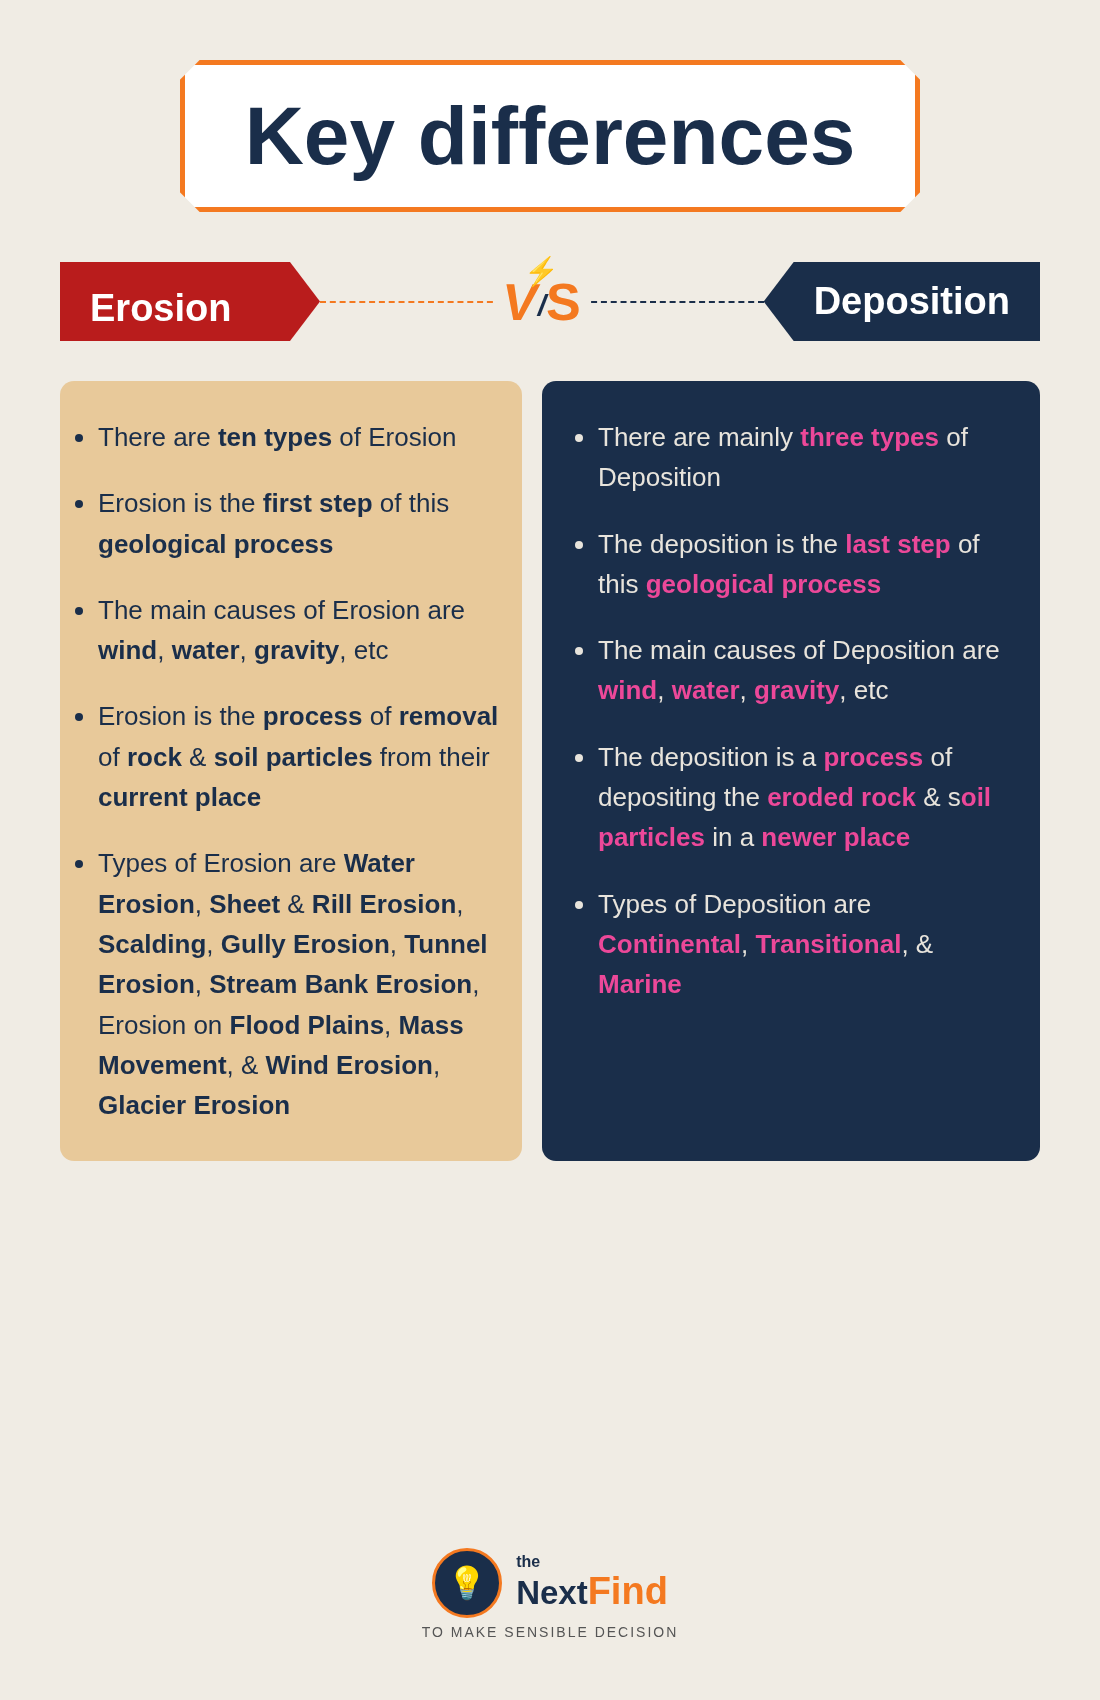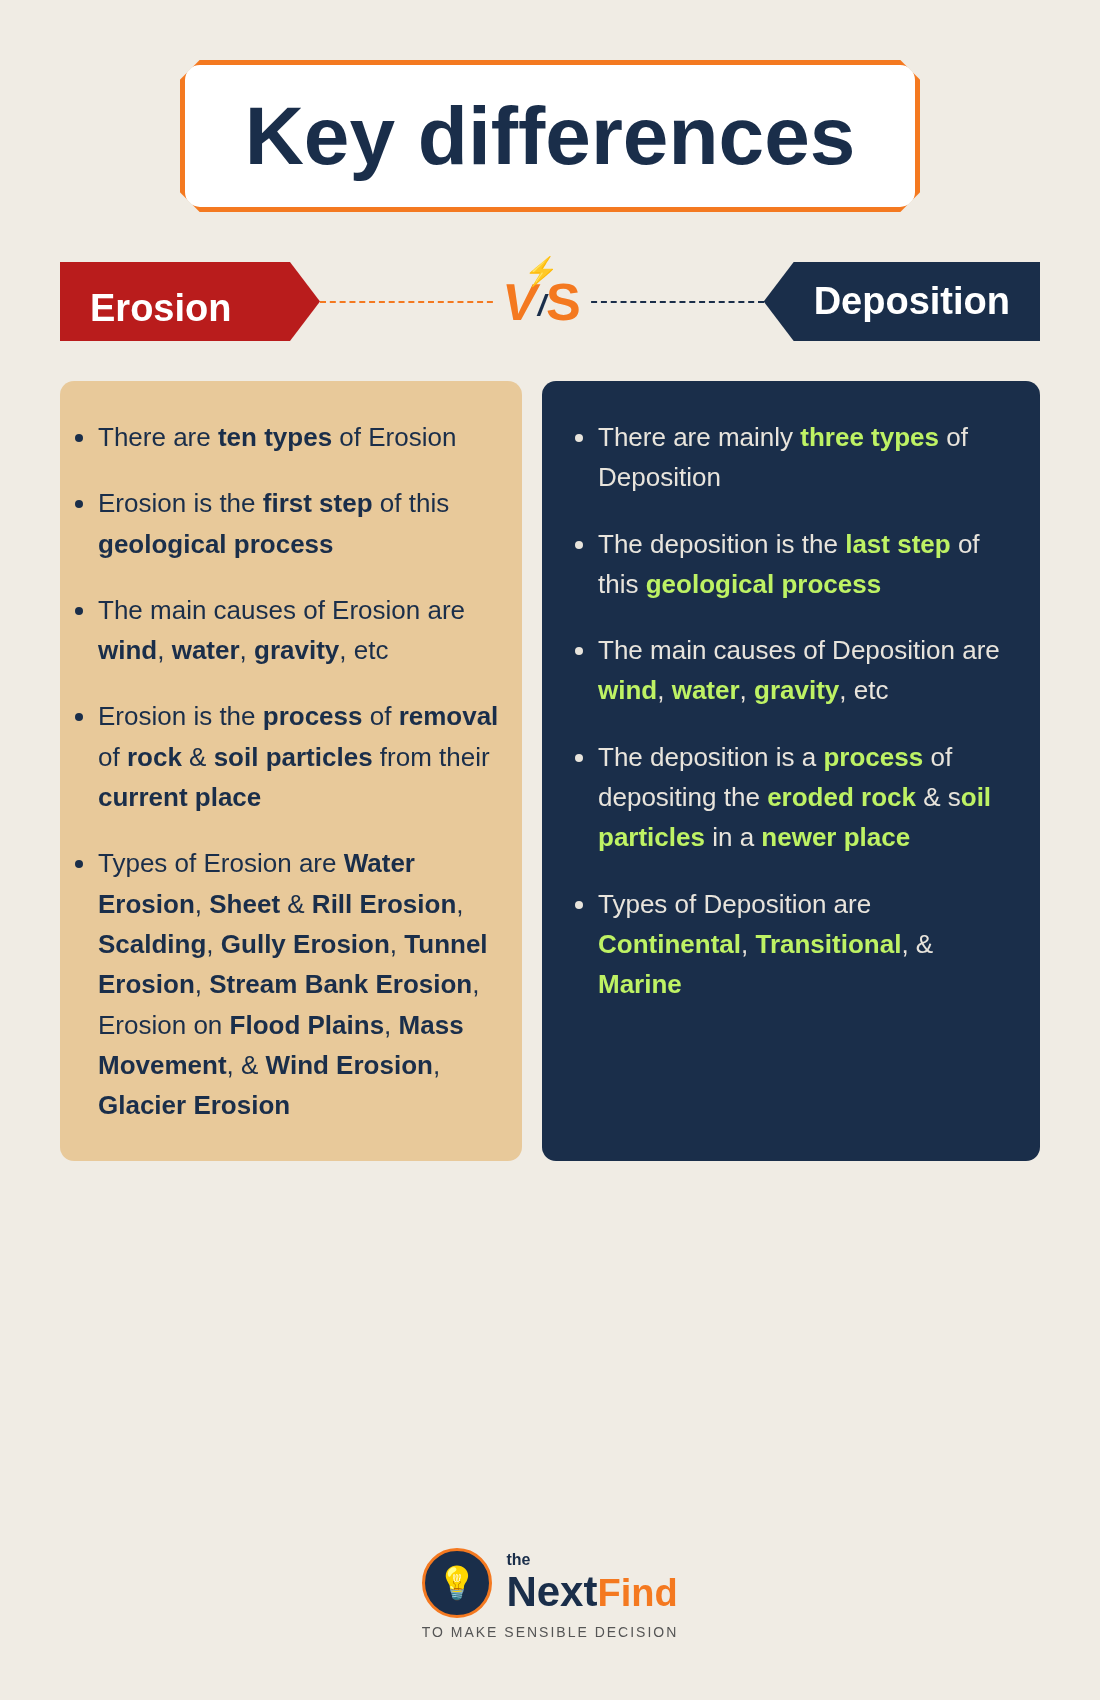--- a/index.html
+++ b/index.html
@@ -17,21 +17,21 @@
     
     .title-container {
       width: 100%;
       display: flex;
       justify-content: center;
       margin-bottom: 50px;
       margin-top: 20px;
     }
     .title-box {
       border: 5px solid #f47920;
-      border-radius: 20px;
+      border-radius: 4px;
       
       clip-path: polygon(20px 0%, calc(100% - 20px) 0%, 100% 20px, 100% calc(100% - 20px), calc(100% - 20px) 100%, 20px 100%, 0% calc(100% - 20px), 0% 20px);
       padding: 30px 60px;
       background: white;
     }
     .title-text {
       font-size: 82px;
       font-weight: 900;
       color: #1a2e4a;
       line-height: 1;
@@ -160,21 +160,21 @@
     }
     .deposition-box .content-list li:last-child {
       margin-bottom: 0;
     }
 
     .erosion-box .content-list li strong {
       color: #1a2e4a;
       font-weight: 800;
     }
     .deposition-box .content-list li strong {
-      color: #bef264;
+      color: #ec4899;
       font-weight: 800;
     }
 
     
     .footer {
       display: flex;
       flex-direction: column;
       align-items: center;
       margin-top: auto;
       padding-top: 20px;
@@ -209,21 +209,21 @@
     }
 
     .logo-the {
       font-size: 16px;
       color: #1a2e4a;
       font-weight: 600;
       text-align: left;
     }
 
     .logo-next {
-      font-size: 42px;
+      font-size: 33px;
       font-weight: 900;
       color: #1a2e4a;
       display: inline;
     }
 
     .logo-find {
       font-size: 38px;
       font-weight: 900;
       color: #f47920;
       display: inline;

